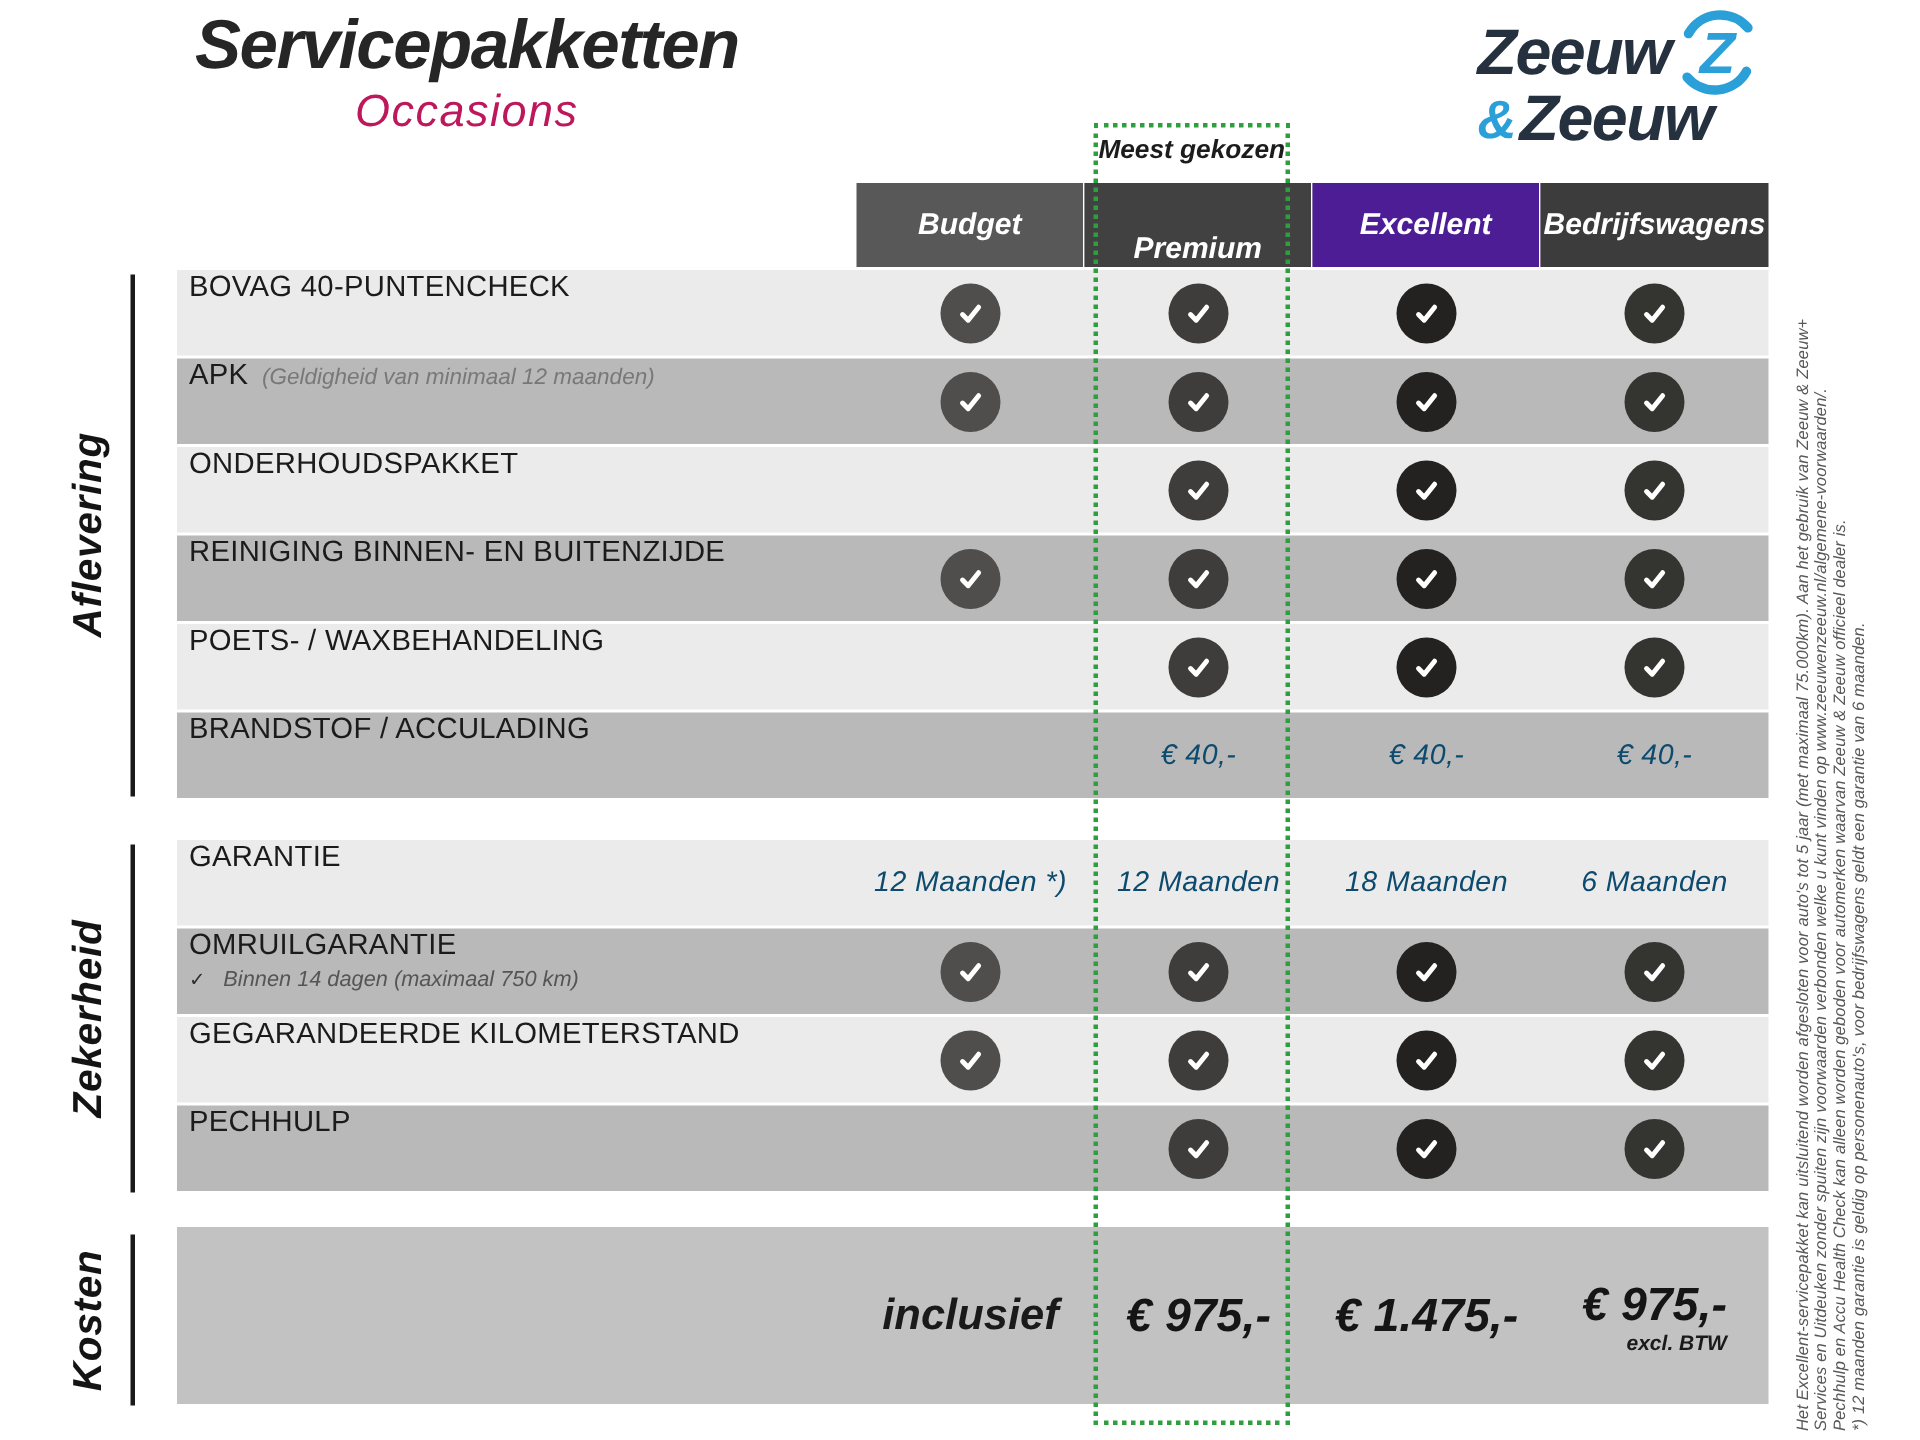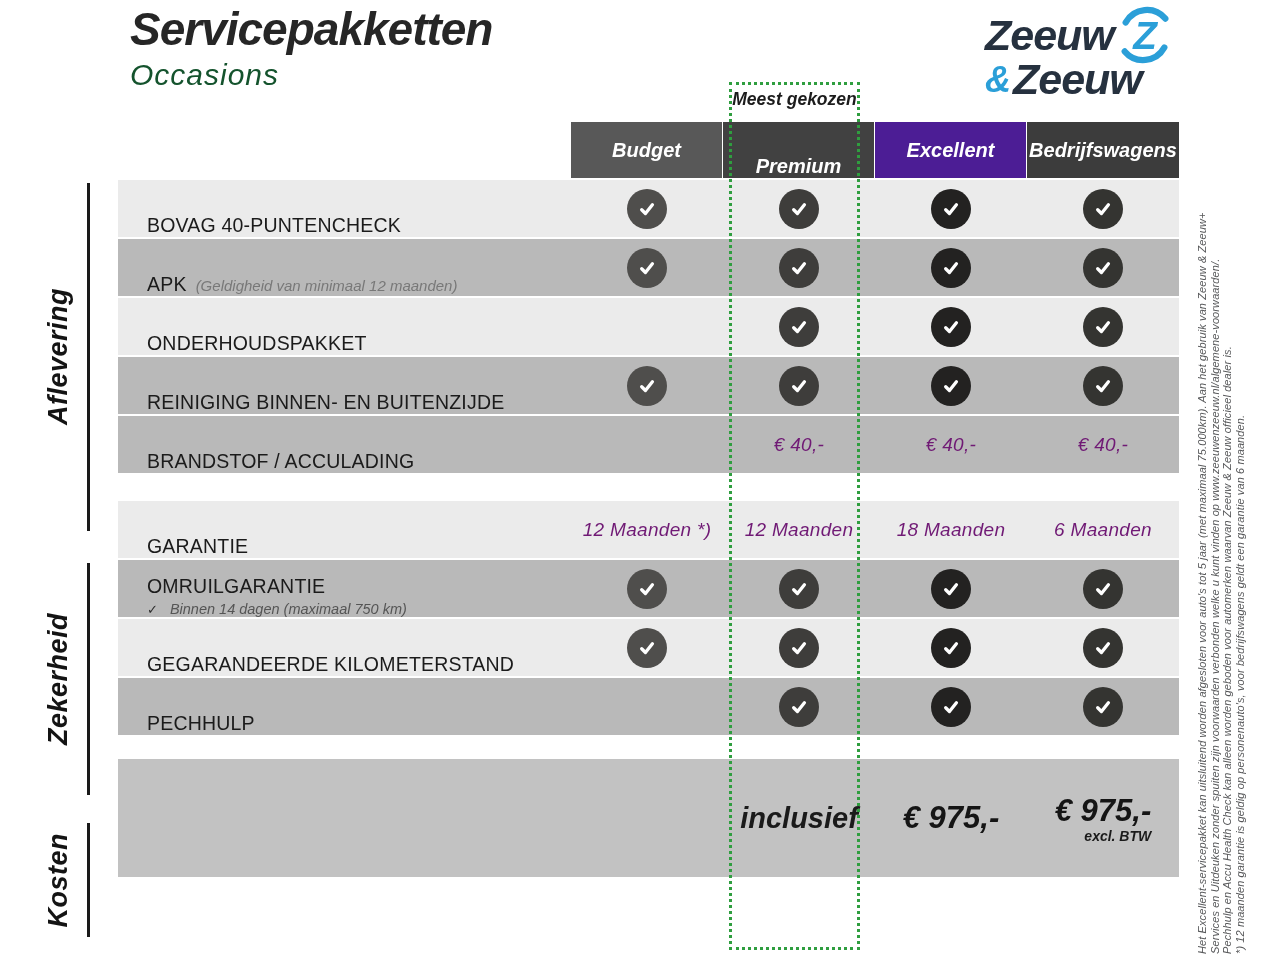--- a/index.html
+++ b/index.html
@@ -1,21 +1,21 @@
 <!DOCTYPE html>
 <html><head>
 <meta charset="utf-8">
 <style>
   html,body{margin:0;padding:0;background:#fff;}
   body{width:1280px;height:960px;position:relative;font-family:"Liberation Sans",sans-serif;overflow:hidden;}
 
   
   .title-block{position:absolute;left:85px;top:4px;margin-left:45px;}
   .title{font-size:46px;font-weight:bold;font-style:italic;color:#262626;letter-spacing:-1px;line-height:1.1;}
-  .subtitle{font-size:30px;font-style:italic;color:#14532d;margin-top:3px;letter-spacing:1px;}
+  .subtitle{font-size:30px;font-style:italic;color:#be185d;margin-top:3px;letter-spacing:1px;text-align:center;}
 
   .logo{position:absolute;left:985px;top:6px;color:#26313f;}
   .logo-row{display:flex;align-items:center;line-height:1;}
   .logo-txt{font-size:43px;font-weight:bold;font-style:italic;letter-spacing:-1px;}
   .logo-amp{font-size:36px;font-weight:bold;font-style:italic;color:#2b9fd8;margin-right:2px;}
   .logo-mark{width:58px;height:58px;margin-left:2px;}
   .logo-row2{margin-top:-6px;}
 
   
   .rail{position:absolute;left:30px;width:56px;display:flex;align-items:center;justify-content:center;}
@@ -28,28 +28,28 @@
   
   .tbl{position:absolute;left:118px;top:122px;width:1061px;}
   .hdr{display:flex;margin-left:453px;height:56px;margin-bottom:2px;}
   .hcell{width:152px;display:flex;align-items:center;justify-content:center;color:#fff;
          font-weight:bold;font-style:italic;font-size:20px;box-sizing:border-box;border-right:1px solid #fff;}
   .hcell:last-child{border-right:none;}
 
   .row{display:flex;height:57px;margin-bottom:2px;align-items:stretch;}
   .row.light{background:#ebebeb;}
   .row.dark{background:#b9b9b9;}
-  .rlabel{flex:1;padding-left:29px;display:flex;flex-direction:column;justify-content:flex-end;}
+  .rlabel{flex:1;padding-left:8px;display:flex;flex-direction:column;justify-content:flex-start;}
   .lab-line{font-size:19.5px;color:#1b1b1b;letter-spacing:.2px;display:flex;align-items:baseline;}
   .lab-note{font-size:15px;font-style:italic;color:#787878;margin-left:9px;letter-spacing:0;}
   .sub-line{font-size:14.5px;font-style:italic;color:#555;margin-top:3px;display:flex;align-items:baseline;}
   .sub-mark{font-style:normal;font-size:13px;color:#2d2d2d;margin-right:12px;font-family:"DejaVu Sans",sans-serif;}
   .cell{width:152px;display:flex;align-items:center;justify-content:center;}
   .check{width:40px;height:40px;border-radius:50%;display:flex;align-items:center;justify-content:center;}
-  .cell-text{font-size:19px;font-style:italic;color:#701a75;letter-spacing:.3px;text-align:center;}
+  .cell-text{font-size:19px;font-style:italic;color:#0c4a6e;letter-spacing:.3px;text-align:center;}
   .letop{font-size:12.5px;font-style:italic;color:#777;line-height:1.25;text-align:center;width:100%;}
   .letop b{color:#1c1c1c;}
 
   .section-gap1{margin-top:28px;}
   .kosten-row{height:118px;background:#c2c2c2;display:flex;align-items:center;margin-top:24px;}
   .incl{font-size:29px;font-weight:bold;font-style:italic;color:#1a1a1a;}
   .price{font-size:31px;font-weight:bold;font-style:italic;color:#151515;white-space:nowrap;}
   .price-wrap{display:inline-block;text-align:right;}
   .price-sub{font-size:14px;font-weight:bold;font-style:italic;color:#1a1a1a;margin-top:-1px;}
 
@@ -245,20 +245,49 @@
             </div>
           </div>
           <div class="cell">
             <div class="check" style="background: rgb(52, 52, 49);">
               <svg width="22" height="22" viewBox="0 0 24 24">
                 <path d="M6.2 12.8 L10.3 16.9 L17.9 7.4" fill="none" stroke="#fff" stroke-width="3.6" stroke-linecap="round" stroke-linejoin="round"></path>
               </svg>
             </div>
           </div>
         </div>
+        <div class="row light">
+          <div class="rlabel">
+            <div class="lab-line">
+              <span>POETS- / WAXBEHANDELING</span>
+            </div>
+          </div>
+          <div class="cell"></div>
+          <div class="cell">
+            <div class="check" style="background: rgb(62, 61, 59);">
+              <svg width="22" height="22" viewBox="0 0 24 24">
+                <path d="M6.2 12.8 L10.3 16.9 L17.9 7.4" fill="none" stroke="#fff" stroke-width="3.6" stroke-linecap="round" stroke-linejoin="round"></path>
+              </svg>
+            </div>
+          </div>
+          <div class="cell">
+            <div class="check" style="background: rgb(35, 34, 33);">
+              <svg width="22" height="22" viewBox="0 0 24 24">
+                <path d="M6.2 12.8 L10.3 16.9 L17.9 7.4" fill="none" stroke="#fff" stroke-width="3.6" stroke-linecap="round" stroke-linejoin="round"></path>
+              </svg>
+            </div>
+          </div>
+          <div class="cell">
+            <div class="check" style="background: rgb(52, 52, 49);">
+              <svg width="22" height="22" viewBox="0 0 24 24">
+                <path d="M6.2 12.8 L10.3 16.9 L17.9 7.4" fill="none" stroke="#fff" stroke-width="3.6" stroke-linecap="round" stroke-linejoin="round"></path>
+              </svg>
+            </div>
+          </div>
+        </div>
         <div class="row dark">
           <div class="rlabel">
             <div class="lab-line">
               <span>BRANDSTOF / ACCULADING</span>
             </div>
           </div>
           <div class="cell"></div>
           <div class="cell">
             <span class="cell-text">€ 40,-</span>
           </div>
@@ -396,20 +425,23 @@
       </div>
     </div>
 
   <div class="kosten-row">
     <div class="rlabel"></div>
     <div class="cell">
       <span class="incl">inclusief</span>
     </div>
     <div class="cell">
       <span class="price">€ 975,-</span>
+    </div>
+    <div class="cell">
+      <span class="price">€ 1.475,-</span>
     </div>
     <div class="cell">
       <span class="price-wrap">
         <div class="price">€ 975,-</div>
         <div class="price-sub">excl. BTW</div>
       </span>
     </div>
   </div>
 </div>
 

